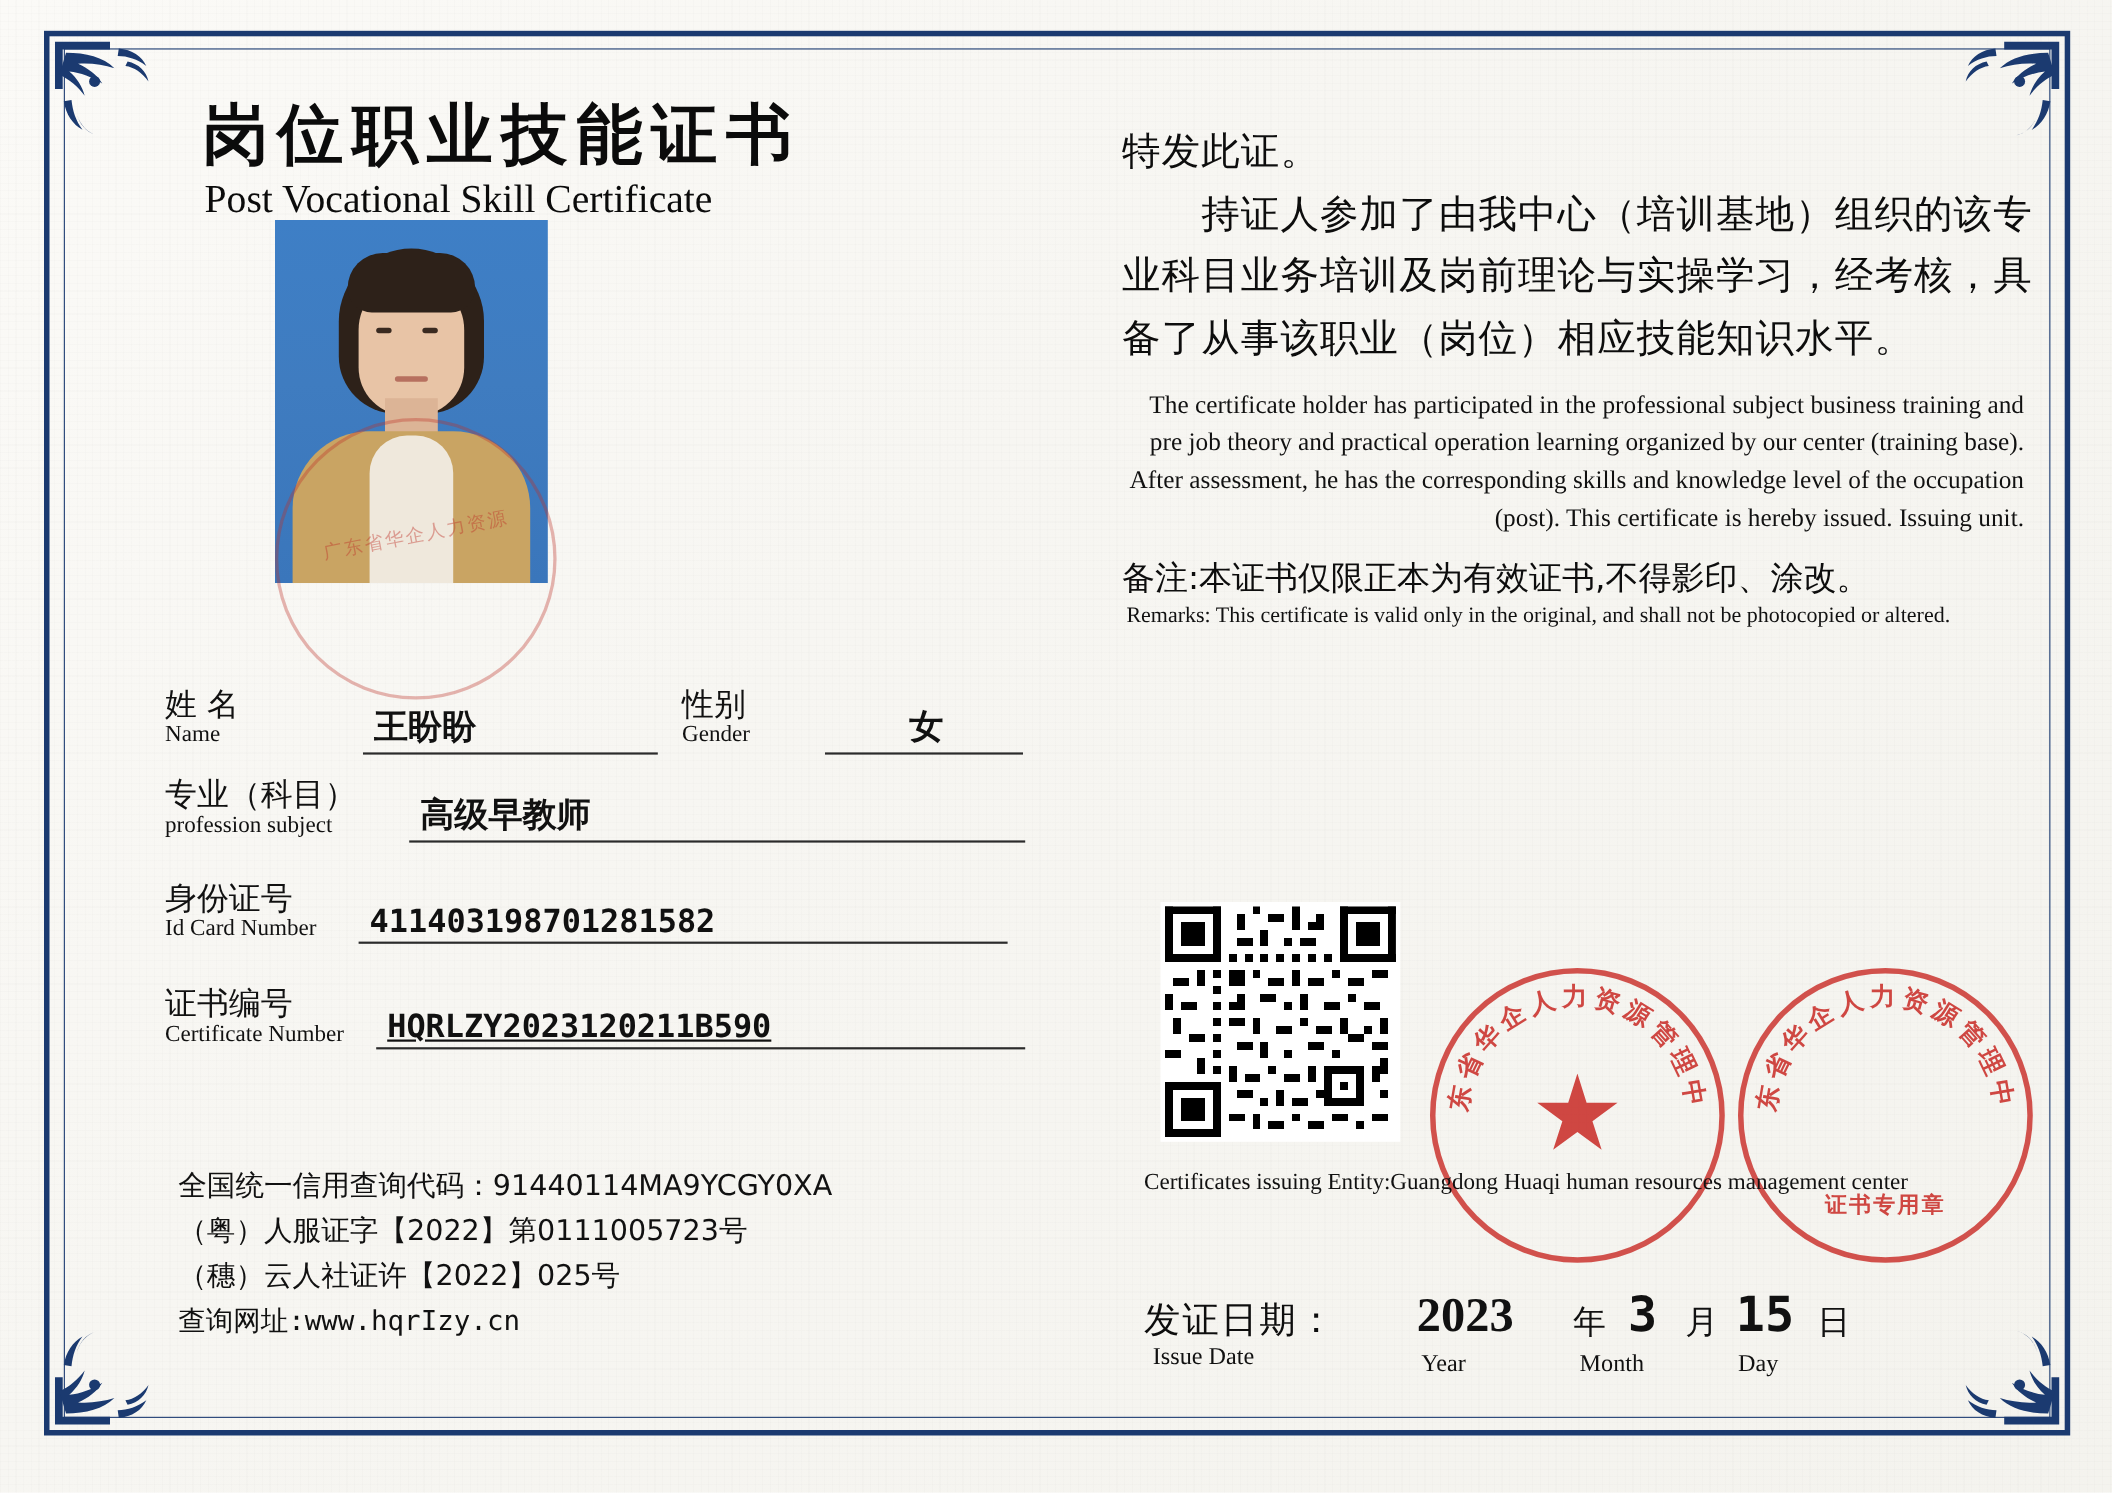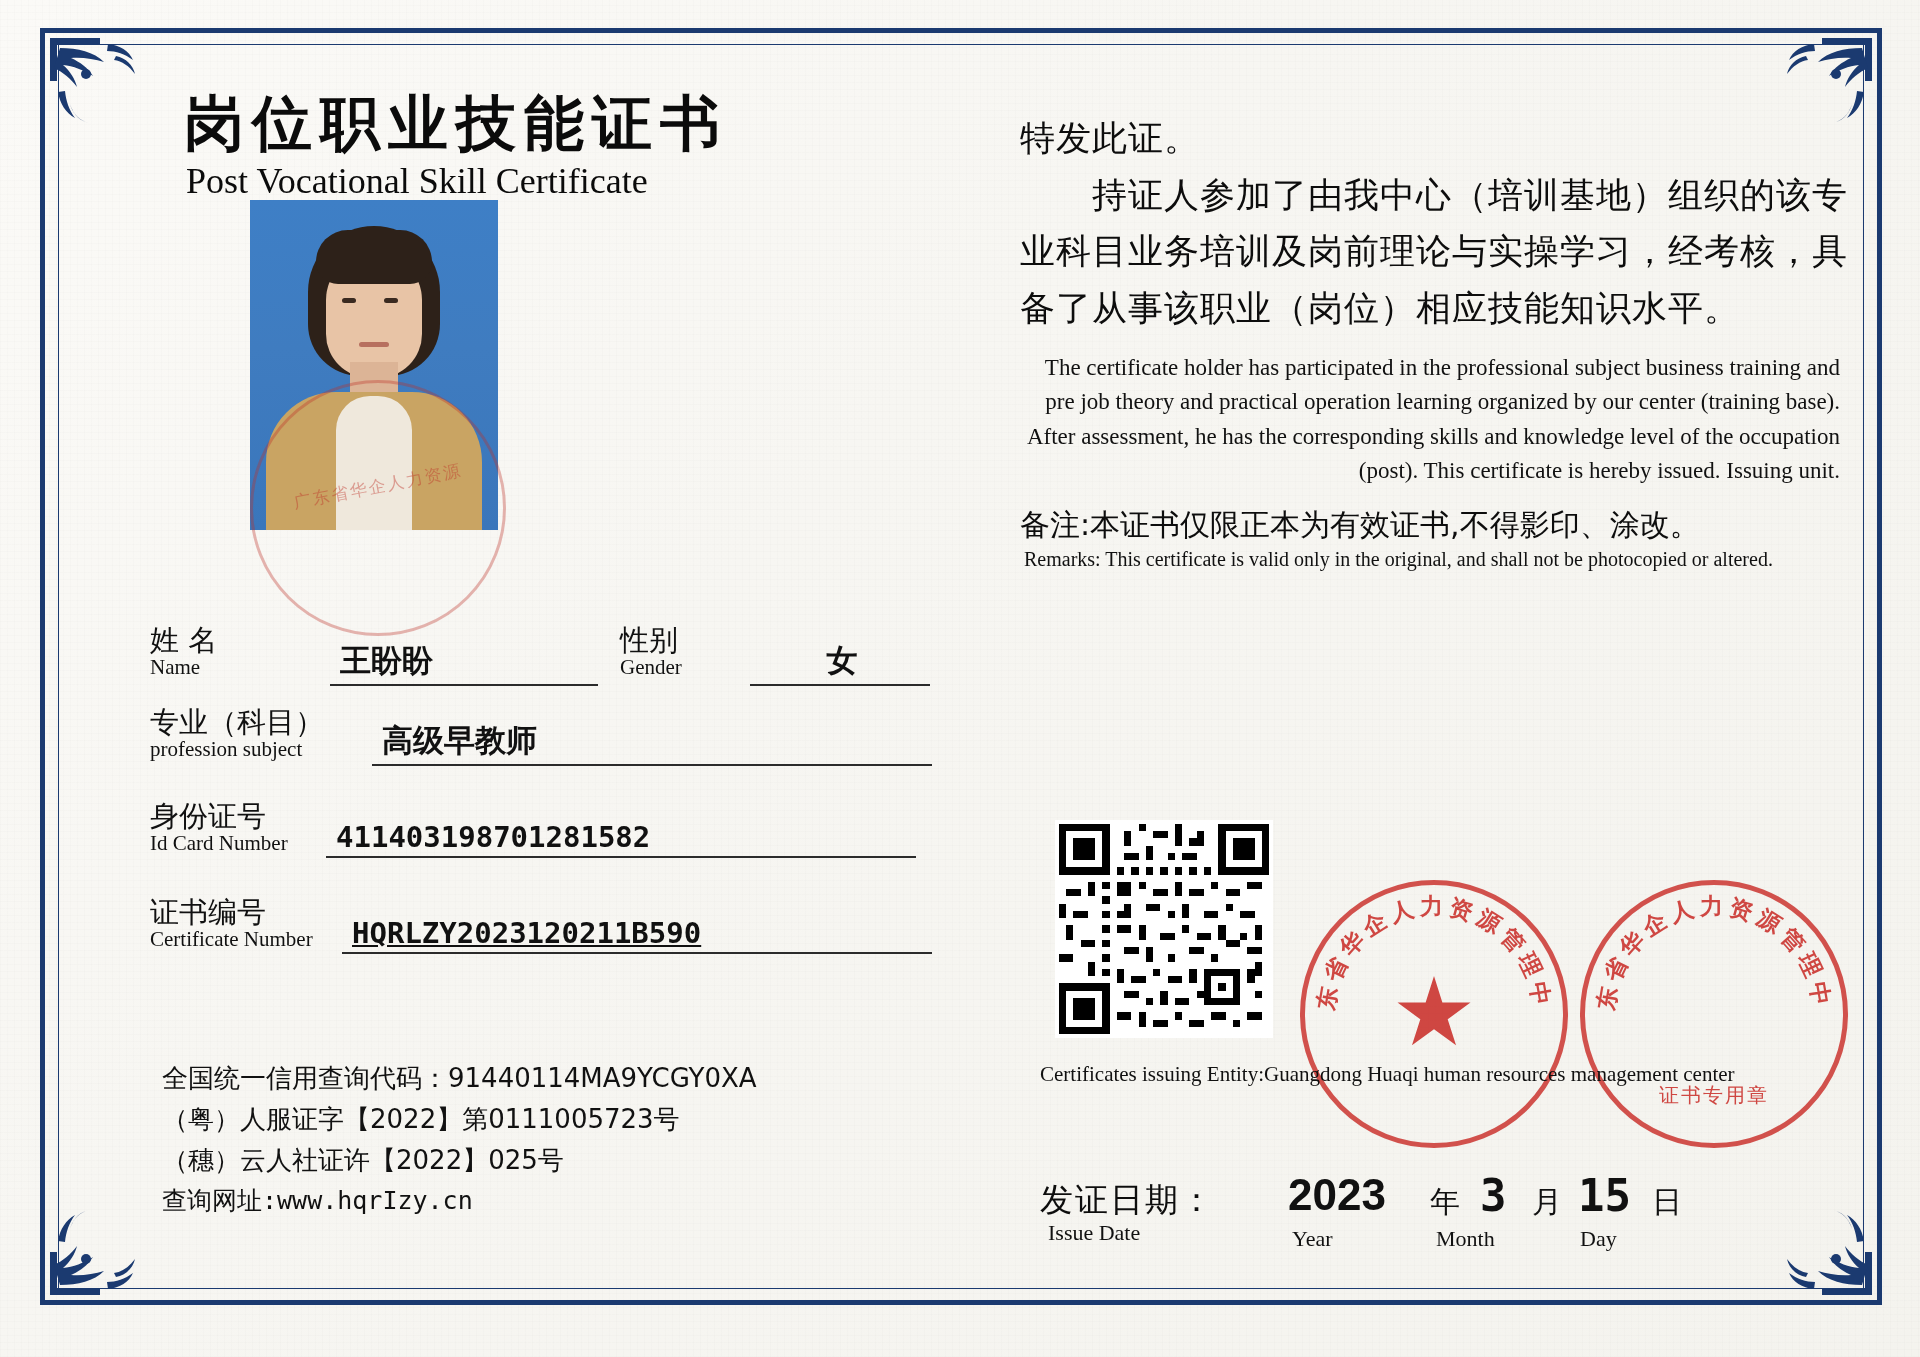--- a/index.html
+++ b/index.html
@@ -328,21 +328,21 @@
     fill: rgba(200, 40, 35, 0.85);
     font-weight: bold;
   }
   .seal .bottom-label {
     position: absolute;
     left: 0; right: 0;
     bottom: 34px;
     text-align: center;
     font-family: "DejaVu Sans", sans-serif;
     font-size: 20px;
-    font-weight: normal;
+    font-weight: bold;
     letter-spacing: 2px;
   }
 
   
   .issuing {
     position: absolute;
     left: 1040px;
     top: 1060px;
     width: 830px;
   }
@@ -378,21 +378,21 @@
     white-space: nowrap;
   }
   .issue-date .lab-en {
     position: absolute; left: 8px; top: 42px;
     font-family: "Liberation Serif", serif;
     font-size: 22px;
     color: #111;
   }
   .issue-date .year-num {
     position: absolute; left: 248px; top: -8px;
-    font-family: Liberation Sans, sans-serif;
+    font-family: Liberation Serif, serif;
     font-size: 44px; font-weight: bold; color: #111;
   }
   .issue-date .cn-year {
     position: absolute; left: 390px; top: 4px;
     font-family: "DejaVu Sans", sans-serif; font-size: 30px; color: #111;
   }
   .issue-date .month-num {
     position: absolute; left: 440px; top: -8px;
     font-family: "DejaVu Sans Mono", monospace;
     font-size: 44px; font-weight: bold; color: #111;

